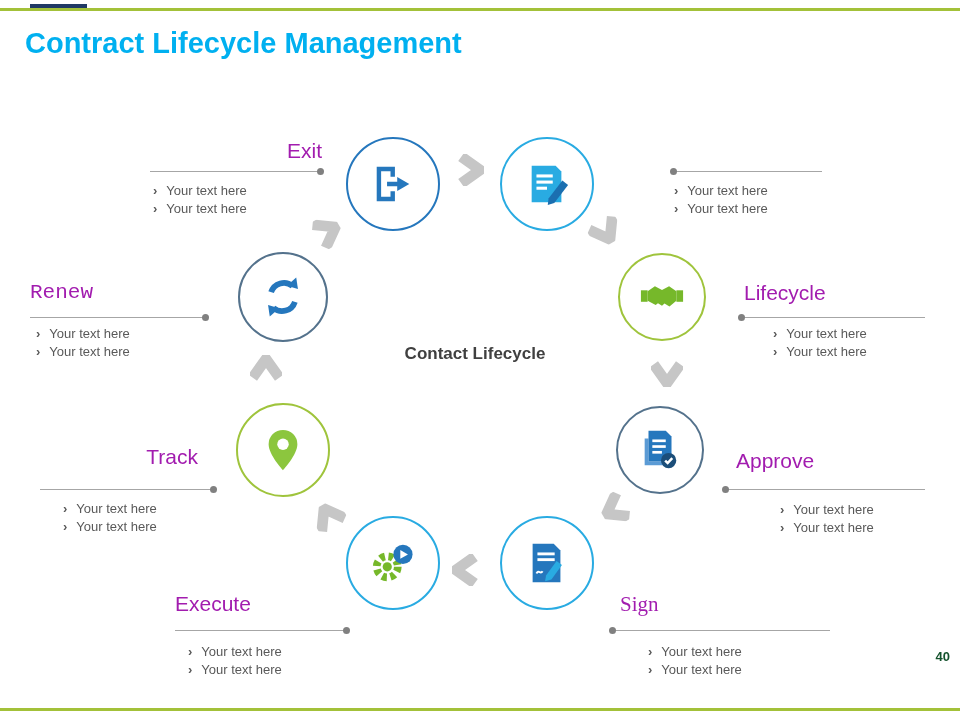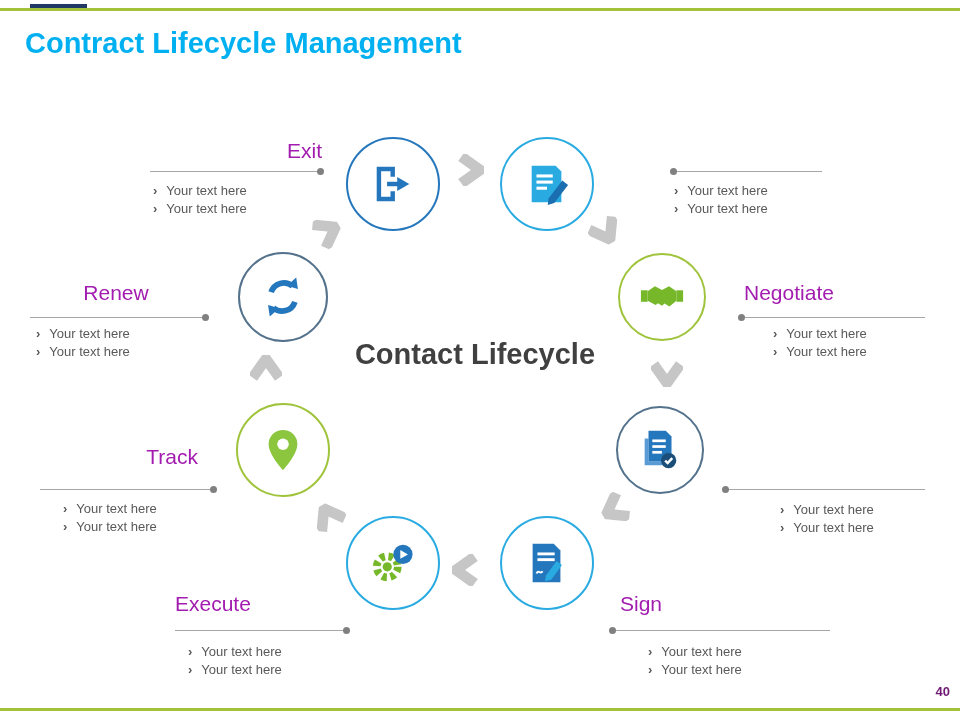--- a/index.html
+++ b/index.html
@@ -15,50 +15,50 @@
   .topline    { position:absolute; top:8px;   left:0; width:960px; height:3px; background:#A3C139; }
   .topbar-blue{ position:absolute; top:4px;   left:30px; width:57px; height:7px; background:#1F3864; }
   .bottomline { position:absolute; top:708px; left:0; width:960px; height:3px; background:#A3C139; }
 
   .title {
     position:absolute; left:25px; top:27px;
     font-size:29px; font-weight:700; color:#00B0F0;
   }
   .center-text {
     position:absolute; left:315px; top:338px; width:320px;
-    text-align:center; font-size:29px; font-weight:700; color:#404040; line-height:32px;
+    text-align:center; font-size:17px; font-weight:700; color:#404040; line-height:32px;
   }
   .pagenum {
-    position:absolute; right:10px; top:684px;
-    font-size:13px; color:#701a75; font-weight:700;margin-left:47px;
+    position:absolute; right:10px; top:649px;
+    font-size:13px; color:#14532d; font-weight:700;margin-left:47px;
   }
 
   .node-circle {
     position:absolute; border-radius:50%; background:#fff;
     display:flex; align-items:center; justify-content:center;
   }
   .node-circle svg { width:46px; height:46px; }
   .c-exit      { left:346px; top:137px; width:94px; height:94px; border:2px solid #2577BD; }
   .c-create    { left:500px; top:137px; width:94px; height:94px; border:2px solid #29ABE2; }
   .c-negotiate { left:618px; top:253px; width:88px; height:88px; border:2px solid #9FC43C; }
   .c-approve   { left:616px; top:406px; width:88px; height:88px; border:2px solid #54728C; }
   .c-sign      { left:500px; top:516px; width:94px; height:94px; border:2px solid #29ABE2; }
   .c-execute   { left:346px; top:516px; width:94px; height:94px; border:2px solid #29ABE2; }
   .c-track     { left:236px; top:403px; width:94px; height:94px; border:2px solid #9FC43C; }
   .c-renew     { left:238px; top:252px; width:90px; height:90px; border:2px solid #54728C; }
 
   .label { position:absolute; font-size:21px; color:#a21caf; font-weight:400; }
   .lb-exit      { left:150px; top:139px; width:172px; text-align:right; }
   .lb-create    { left:637px; top:139px; width:190px; text-align:left; }
-  .lb-renew     { left:30px;  top:281px; width:172px; text-align:center; }
+  .lb-renew     { left:30px;  top:281px; width:172px; text-align:left;font-family:Liberation Mono, monospace; }
   .lb-negotiate { left:744px; top:281px; width:180px; text-align:left; }
   .lb-track     { left:40px;  top:445px; width:158px; text-align:right; }
   .lb-approve   { left:736px; top:449px; width:180px; text-align:left; }
   .lb-execute   { left:175px; top:592px; width:156px; text-align:left; }
-  .lb-sign      { left:620px; top:592px; width:180px; text-align:left; }
+  .lb-sign      { left:620px; top:592px; width:180px; text-align:left;font-family:Liberation Serif, serif; }
 
   .leader { position:absolute; height:1px; background:#A6A6A6; }
   .ln-exit      { left:150px; top:171px; width:172px; }
   .ln-create    { left:672px; top:171px; width:150px; }
   .ln-renew     { left:30px;  top:317px; width:177px; }
   .ln-negotiate { left:740px; top:317px; width:185px; }
   .ln-track     { left:40px;  top:489px; width:175px; }
   .ln-approve   { left:724px; top:489px; width:201px; }
   .ln-execute   { left:175px; top:630px; width:173px; }
   .ln-sign      { left:611px; top:630px; width:219px; }
@@ -246,21 +246,21 @@
     <div class="bullet">
         <span class="chev">›</span>
         <span>Your text here</span>
       </div>
     <div class="bullet">
         <span class="chev">›</span>
         <span>Your text here</span>
       </div>
   </div>
 
-  <div class="label lb-negotiate">Negotiate</div>
+  <div class="label lb-negotiate">Lifecycle</div>
   <div class="leader ln-negotiate">
       <span class="dot left"></span>
     </div>
   <div class="bullets bu-negotiate">
     <div class="bullet">
         <span class="chev">›</span>
         <span>Your text here</span>
       </div>
     <div class="bullet">
         <span class="chev">›</span>
@@ -276,20 +276,21 @@
     <div class="bullet">
         <span class="chev">›</span>
         <span>Your text here</span>
       </div>
     <div class="bullet">
         <span class="chev">›</span>
         <span>Your text here</span>
       </div>
   </div>
 
+  <div class="label lb-approve">Approve</div>
   <div class="leader ln-approve">
       <span class="dot left"></span>
     </div>
   <div class="bullets bu-approve">
     <div class="bullet">
         <span class="chev">›</span>
         <span>Your text here</span>
       </div>
     <div class="bullet">
         <span class="chev">›</span>

